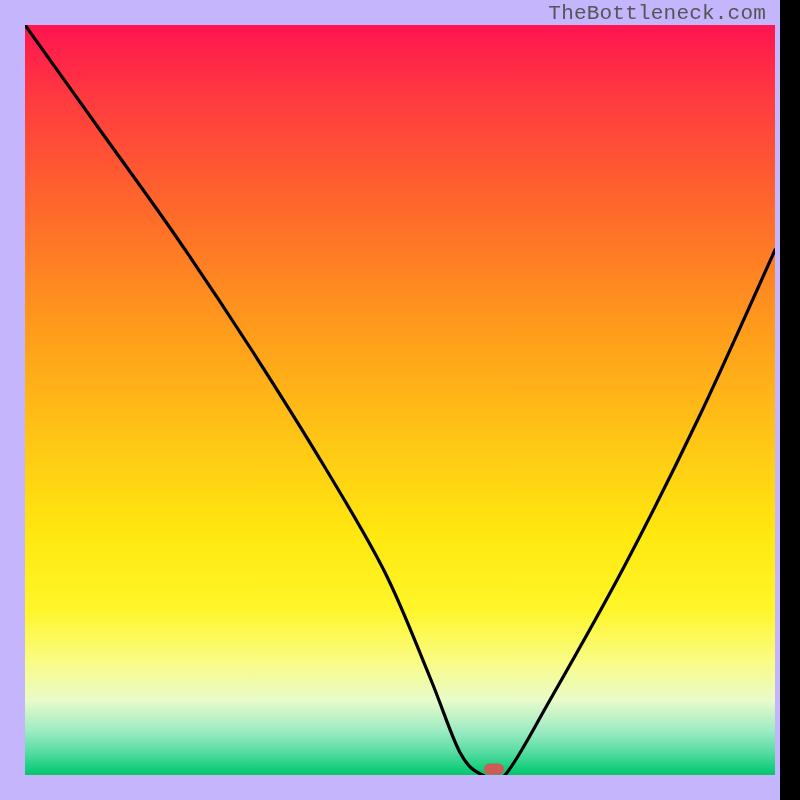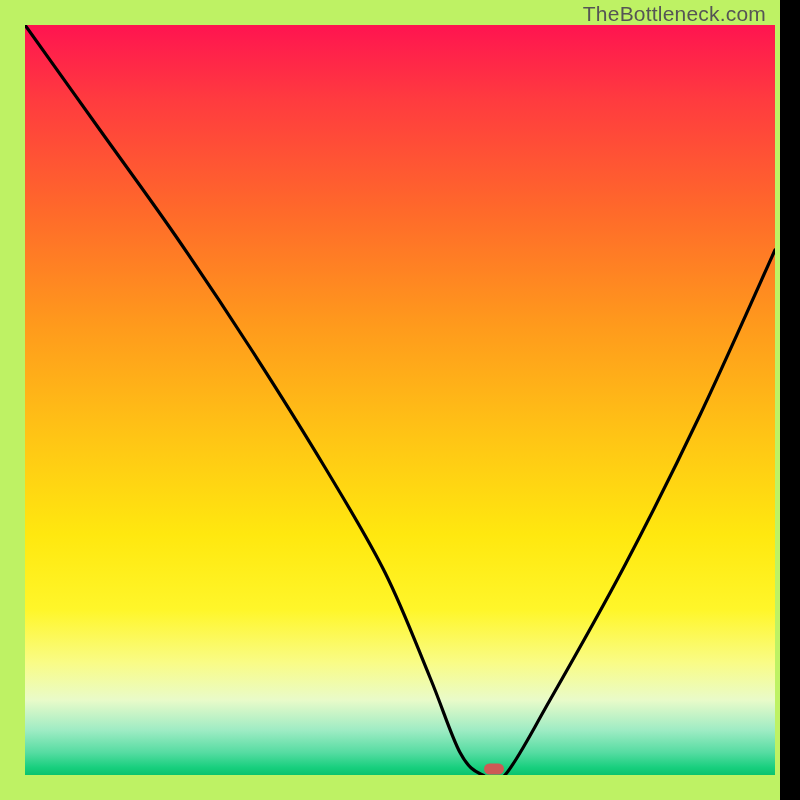--- a/index.html
+++ b/index.html
@@ -8,21 +8,22 @@
     width: 800px;
     height: 800px;
     background: #000;
     font-family: Arial, Helvetica, sans-serif;
     overflow: hidden;
   }
   .frame {
     position: relative;
     width: 780px;
     height: 800px;
-    background: #bef264;
+    background: #c4b5fd;
+    font-family: Liberation Mono, monospace;
   }
   .watermark {
     position: absolute;
     top: 2px;
     right: 14px;
     color: #555;
     font-size: 21px;
     font-weight: 500;
     letter-spacing: 0.2px;
     z-index: 5;

